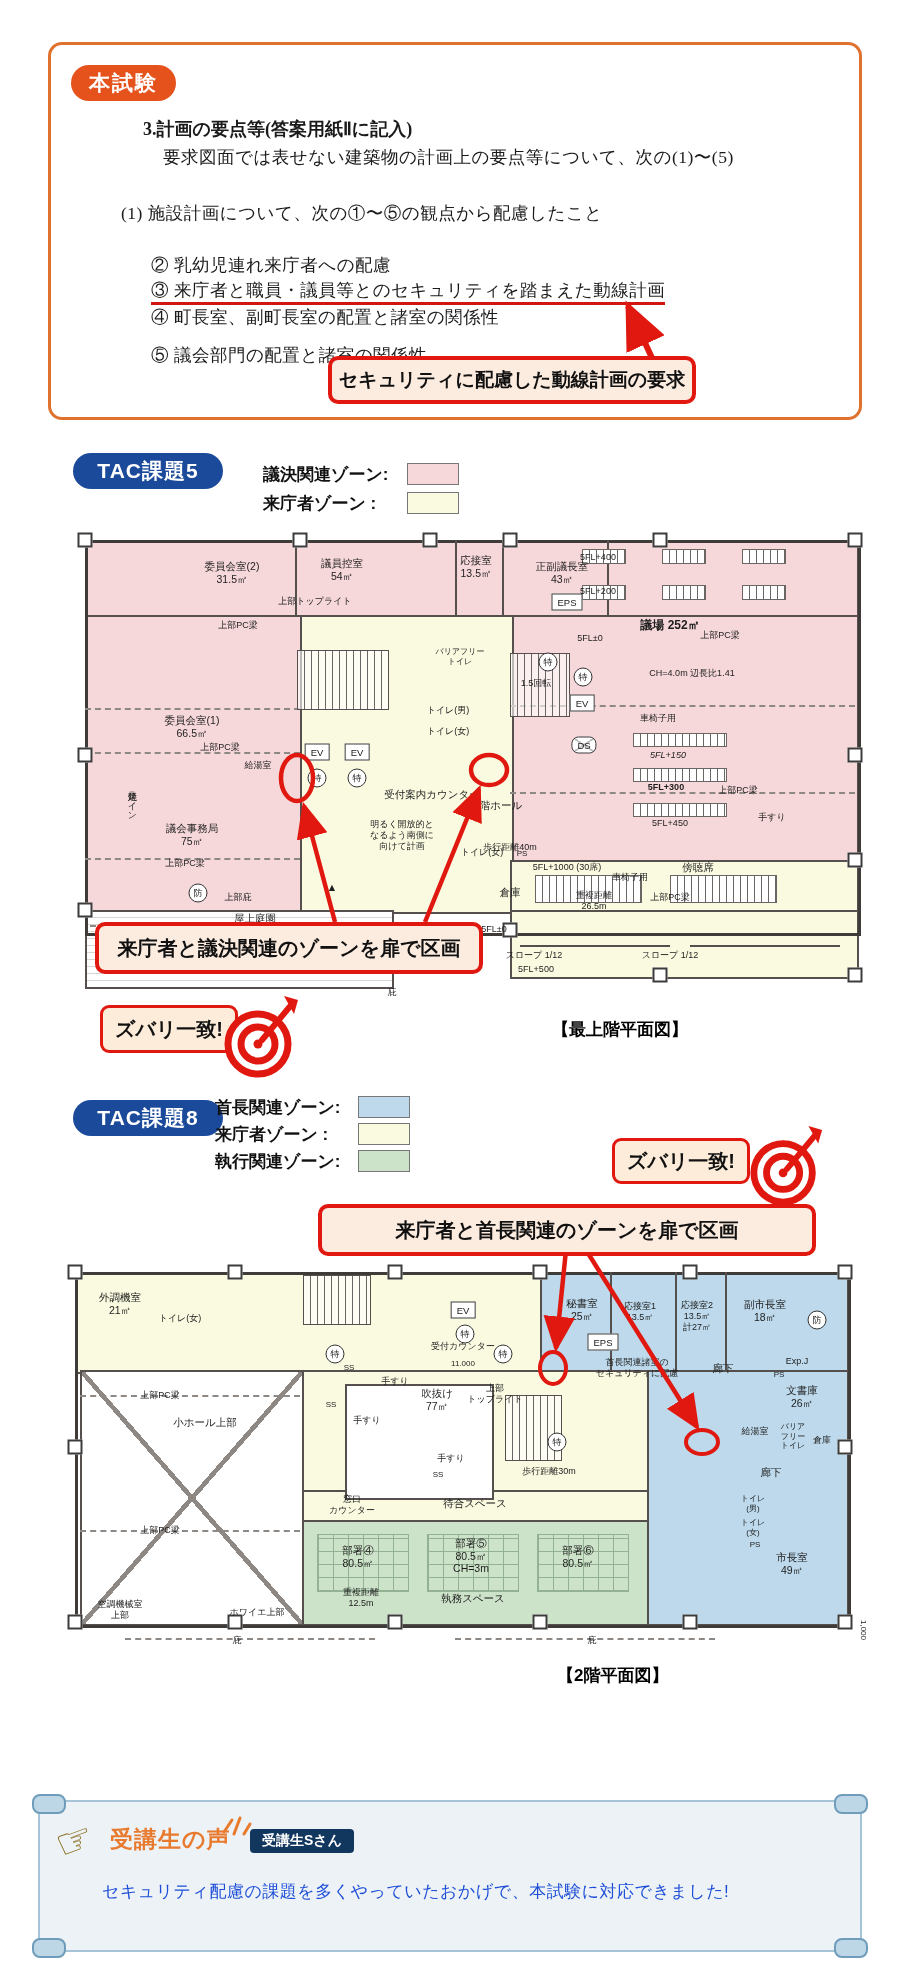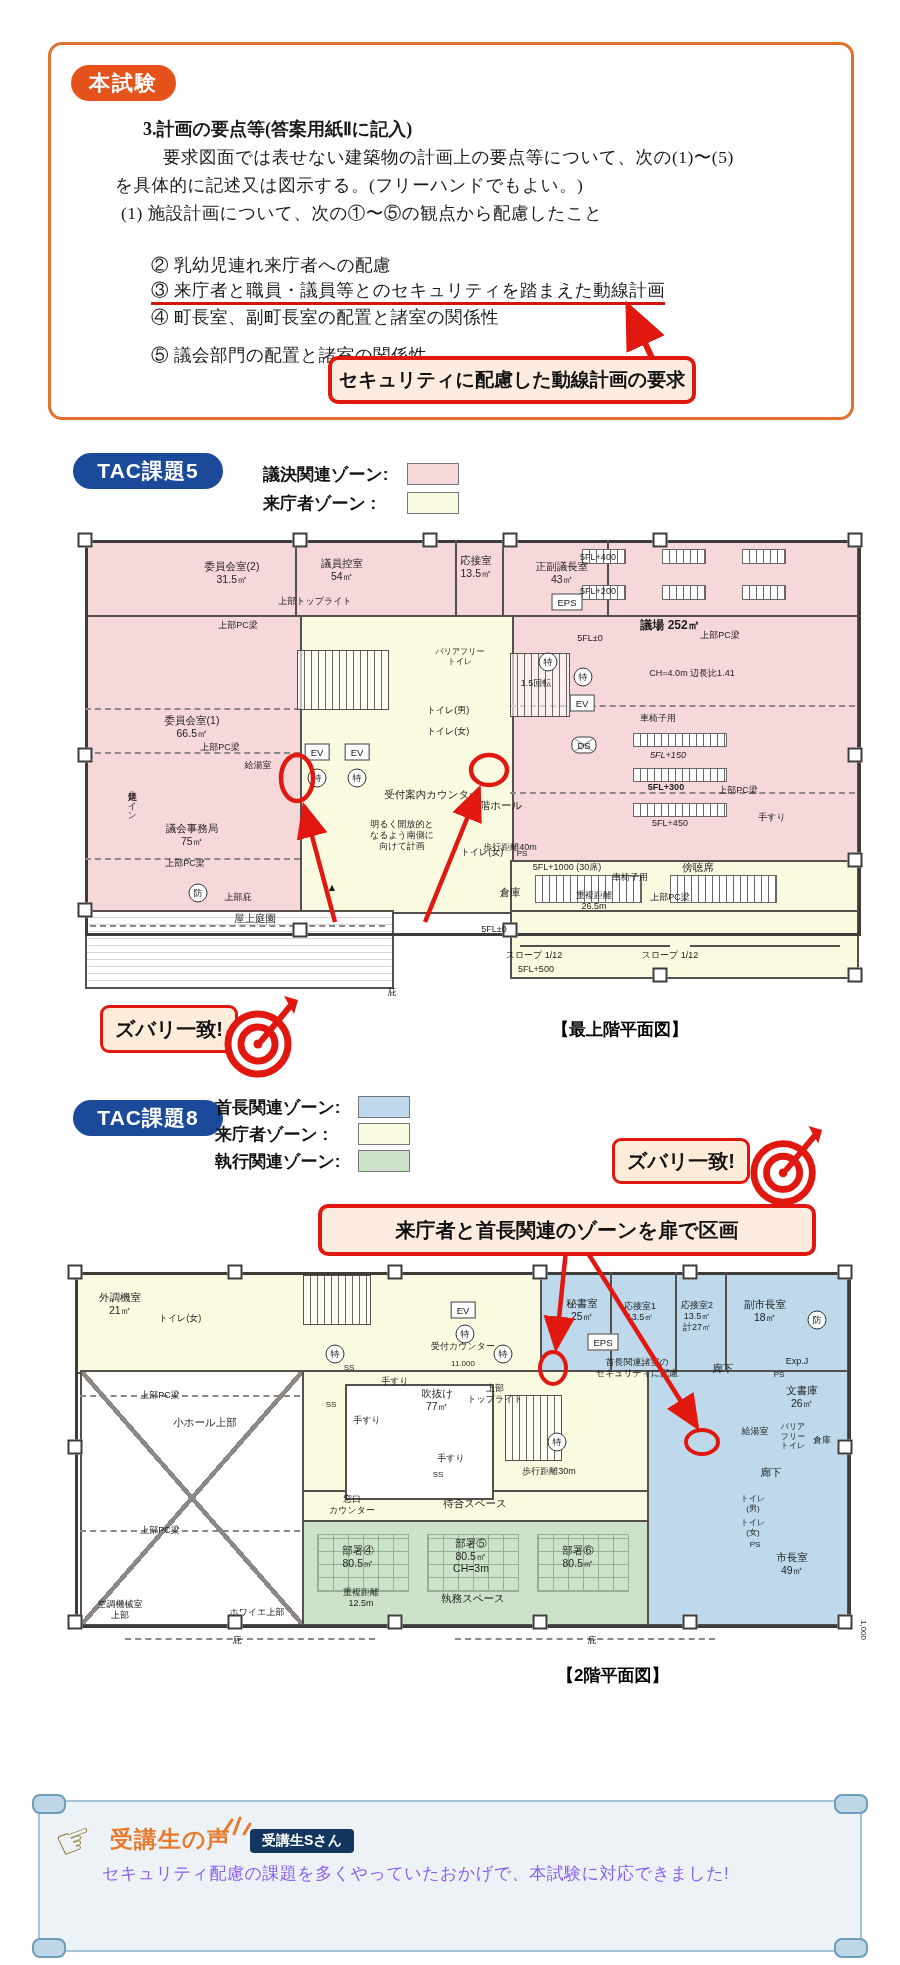--- a/index.html
+++ b/index.html
@@ -1,21 +1,21 @@
 <!DOCTYPE html>
 <html><head>
 <meta charset="utf-8">
 <style>
   html,body{margin:0;padding:0;background:#fff;}
   #page{position:relative;width:900px;height:1965px;background:#fff;overflow:hidden;
         font-family:"Liberation Sans",sans-serif;color:#1a1a1a;}
   .abs{position:absolute;}
   
   #exambox{position:absolute;left:48px;top:42px;width:800px;height:372px;
-           border:3px solid #e0712e;border-radius:14px;background:#fff;}
+           border:3px solid #e0712e;border-radius:14px;background:#fff;padding-left:8px;}
   #exam-badge{position:absolute;left:20px;top:20px;background:#e5521c;color:#fff;
               font-weight:bold;font-size:21px;padding:4px 18px;border-radius:20px;letter-spacing:2px;}
   .exam-serif{font-family:"Liberation Serif",serif;}
   #exam-heading{position:absolute;left:92px;top:72px;font-weight:bold;font-size:18px;}
   .exam-line{position:absolute;font-size:17.5px;letter-spacing:0.5px;}
   .pt{position:absolute;font-size:17.5px;letter-spacing:0.5px;white-space:nowrap;}
   .pt.hl span.t{border-bottom:3px solid #d2150e;padding-bottom:2px;}
   .redbox{position:absolute;background:#fcebdf;border:4px solid #e0180f;border-radius:10px;
           display:flex;align-items:center;justify-content:center;font-weight:bold;color:#111;}
   #exam-callout{left:277px;top:311px;width:360px;height:40px;font-size:19px;}
@@ -56,35 +56,34 @@
   .hatchroom{background:linear-gradient(to top right,transparent 49.3%,#8d8884 49.3% 50.7%,transparent 50.7%),
              linear-gradient(to bottom right,transparent 49.3%,#8d8884 49.3% 50.7%,transparent 50.7%),#fff;}
   .garden{background:repeating-linear-gradient(0deg,#fff 0 6px,#d9d5d0 6px 7px);}
   
   #voice{position:absolute;left:38px;top:1800px;width:820px;height:148px;background:#edf2f6;
          border:2.5px solid #a5c4d7;border-radius:8px;}
   .cap{position:absolute;width:30px;height:16px;background:#bdd7e7;border:2px solid #6f9cba;border-radius:8px;}
   #voice-title{position:absolute;left:70px;top:22px;color:#e87a2e;font-weight:bold;font-size:23px;letter-spacing:1px;}
   #voice-badge{position:absolute;left:210px;top:27px;background:#12375e;color:#fff;font-weight:bold;
                font-size:14px;padding:3px 12px;border-radius:4px;}
-  #voice-text{position:absolute;left:62px;top:60px;font-size:17px;color:#8b5cf6;letter-spacing:0.5px;}
+  #voice-text{position:absolute;left:62px;top:78px;font-size:17px;color:#1d4ed8;letter-spacing:0.5px;}
   #hand-icon{position:absolute;left:16px;top:14px;font-size:42px;color:#8a6d1f;transform:rotate(-20deg);}
   .sparkle{stroke:#e87a2e;stroke-width:3;stroke-linecap:round;}
   #overlay{position:absolute;left:0;top:0;z-index:20;pointer-events:none;}
 </style>
 </head>
 <body>
 
 <div id="page">
 
   <div id="exambox">
     <div id="exam-badge">本試験</div>
     <div id="exam-heading" class="exam-serif">3.計画の要点等(答案用紙Ⅱに記入)</div>
     <div class="exam-line exam-serif" style="left:112px;top:100px;">要求図面では表せない建築物の計画上の要点等について、次の(1)〜(5)</div>
-    <div class="exam-line exam-serif" style="left:64px;top:128px;">を具体的に記述又は図示する。(フリーハンドでもよい。)</div>
     <div class="exam-line exam-serif" style="left:70px;top:156px;">(1) 施設計画について、次の①〜⑤の観点から配慮したこと</div>
     <div class="pt exam-serif" style="left:100px;top:208px;">② 乳幼児連れ来庁者への配慮</div>
     <div class="pt hl exam-serif" style="left:100px;top:233px;"><span class="t">③ 来庁者と職員・議員等とのセキュリティを踏まえた動線計画</span></div>
     <div class="pt exam-serif" style="left:100px;top:260px;">④ 町長室、副町長室の配置と諸室の関係性</div>
     <div class="pt exam-serif" style="left:100px;top:298px;text-align:center;">⑤ 議会部門の配置と諸室の関係性</div>
     <div class="redbox" id="exam-callout">セキュリティに配慮した動線計画の要求</div>
   </div>
 
   <div class="tacbadge" style="left:73px;top:453px;">TAC課題5</div>
   <div class="legend-label" style="left:263px;top:463px;">議決関連ゾーン:</div>
@@ -208,20 +207,21 @@
     <div class="lb s9" style="left:600px;top:450px;">スロープ 1/12</div>
     <div class="lb s9" style="left:466px;top:464px;">5FL+500</div>
     <div class="lb s9" style="left:322px;top:487px;">庇</div>
     <div class="lb" style="left:185px;top:413px;">屋上庭園</div>
     <div class="lb s9" style="left:168px;top:392px;">上部庇</div>
     <div class="circ" style="left:128px;top:388px;">防</div>
     <div class="lb s9" style="left:115px;top:358px;">上部PC梁</div>
     <div class="lb" style="left:262px;top:382px;">▲</div>
   </div>
 
+  <div class="redbox" style="left:95px;top:922px;width:380px;height:44px;font-size:20px;z-index:25;">来庁者と議決関連のゾーンを扉で区画</div>
   <div class="zubari" style="left:100px;top:1005px;width:132px;height:42px;z-index:25;">ズバリ一致!</div>
   <svg class="abs" style="left:222px;top:992px;z-index:26;" width="80" height="90" viewBox="0 0 80 90">
     <circle cx="36" cy="52" r="30" fill="#fff" stroke="#e0180f" stroke-width="7"></circle>
     <circle cx="36" cy="52" r="17" fill="#fff" stroke="#e0180f" stroke-width="7"></circle>
     <circle cx="36" cy="52" r="4.5" fill="#e0180f"></circle>
     <line x1="70" y1="12" x2="40" y2="48" stroke="#e0180f" stroke-width="6" stroke-linecap="round"></line>
     <path d="M62,4 L76,8 L72,22 Z" fill="#e0180f"></path>
   </svg>
   <div class="caption" style="left:552px;top:1018px;">【最上階平面図】</div>
 

